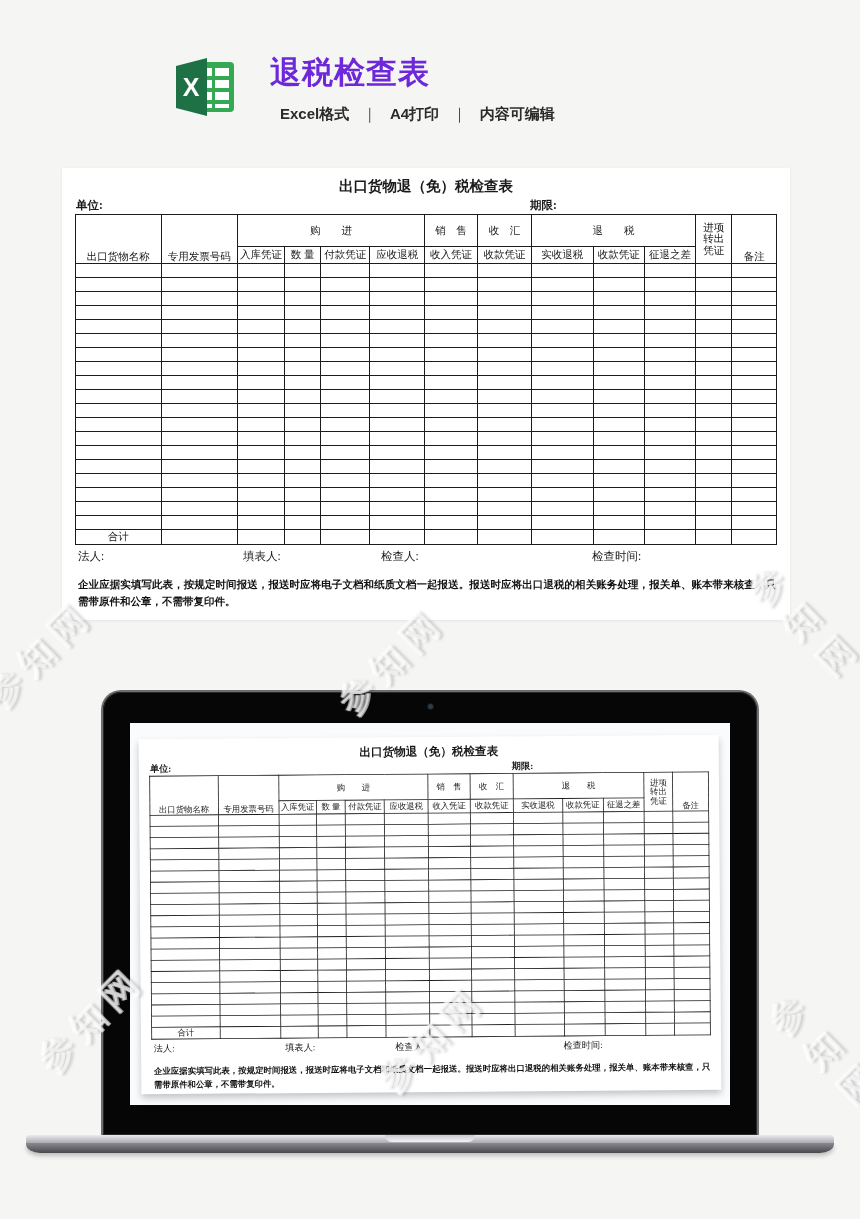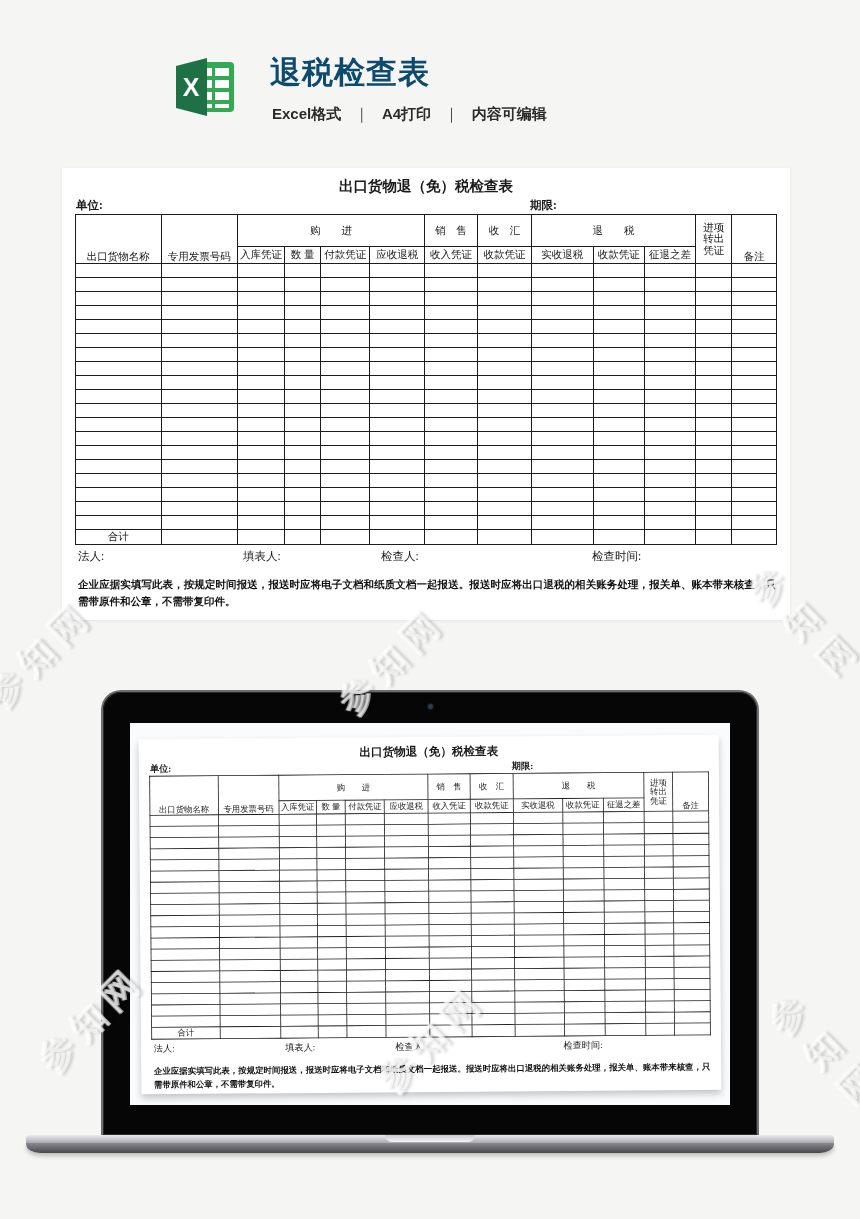--- a/index.html
+++ b/index.html
@@ -10,24 +10,24 @@
     background: #f5f5f3;
     font-family: "Liberation Sans", sans-serif;
     overflow: hidden;
   }
 
   
   .hero { position: absolute; left: 0; top: 0; width: 860px; height: 150px; }
   .excel-icon { position: absolute; left: 174px; top: 54px; width: 62px; height: 66px; }
   .hero-title {
     position: absolute; left: 270px; top: 52px;
-    font-size: 31px; font-weight: bold; color: #0c4a6e; letter-spacing: 1px;
+    font-size: 31px; font-weight: bold; color: #6d28d9; letter-spacing: 1px;
   }
   .hero-sub {
-    position: absolute; left: 272px; top: 105px;
+    position: absolute; left: 280px; top: 105px;
     font-size: 15px; font-weight: bold; color: #2b2b2b;
   }
   .hero-sub .sep { margin: 0 13px; color: #3a3a3a; font-weight: normal; }
 
   
   .card {
     position: absolute; left: 62px; top: 168px;
     width: 728px; height: 452px;
     background: #ffffff;
     box-shadow: 0 1px 3px rgba(0,0,0,0.07);

